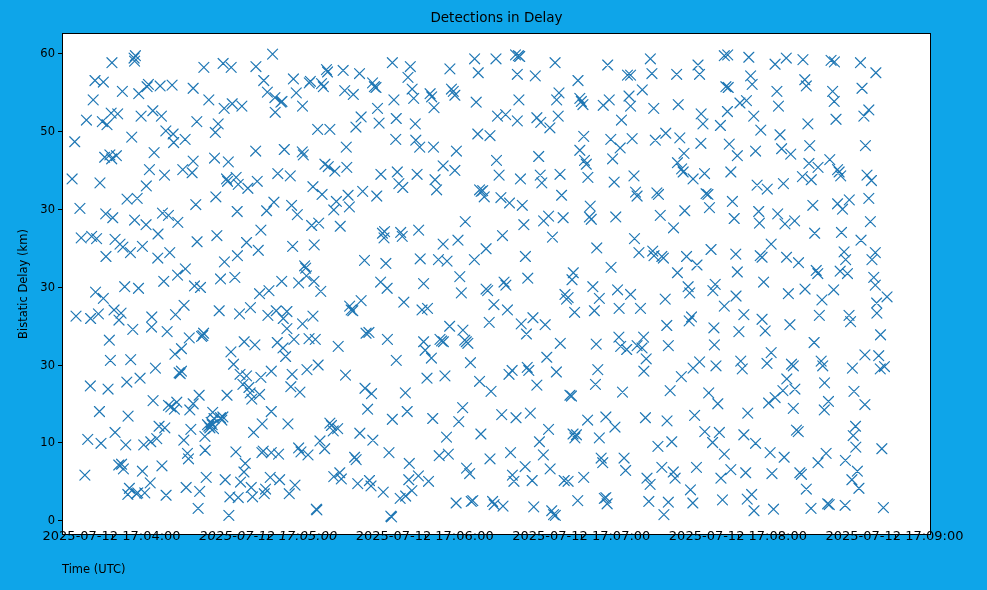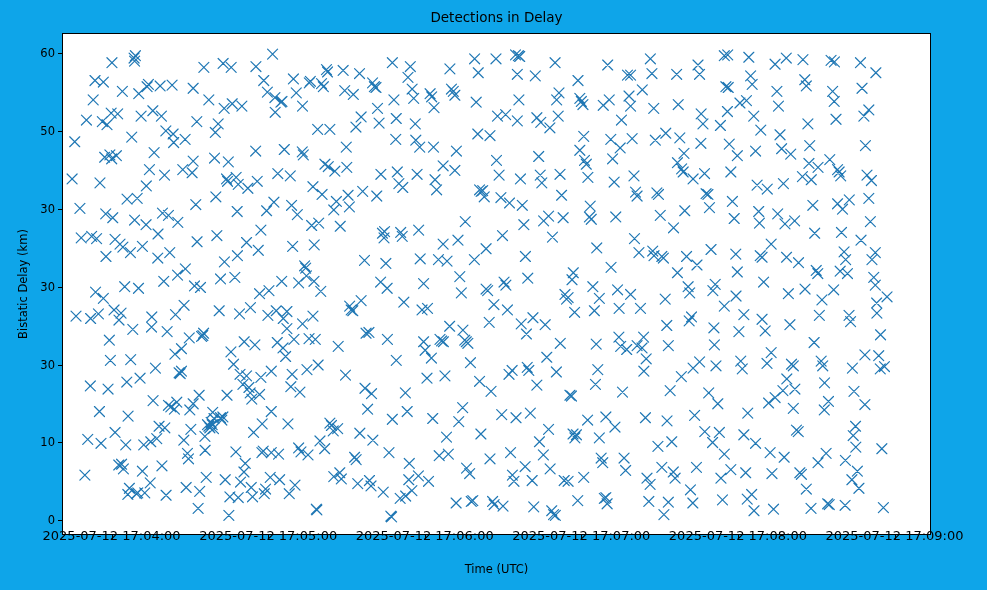--- a/index.html
+++ b/index.html
@@ -85,21 +85,20 @@
     transform: translateY(-50%);
     text-align: right;
     color: #000000;
     margin-left: 22px;
   }
   #xlabel {
     position: absolute;
     left: 62px;
     top: 562px;
     width: 869px;
-    text-align: center;
     font-size: 11.5px;
     line-height: 15px;
     color: #000000;
   }
   #ylabel {
     position: absolute;
     left: 0px;
     top: 0px;
     width: 502px;
     height: 18px;
@@ -124,21 +123,21 @@
         <g stroke="#1f77b4" stroke-width="1.2" stroke-linecap="round" fill="none">
           <path d="M16.92,437.85L26.92,447.85M16.92,447.85L26.92,437.85M22.66,280.63L32.66,290.63M22.66,290.63L32.66,280.63M23.71,198.13L33.71,208.13M23.71,208.13L33.71,198.13M25.27,61.16L35.27,71.16M25.27,71.16L35.27,61.16M27.10,41.70L37.10,51.70M27.10,51.70L37.10,41.70M28.66,200.47L38.66,210.47M28.66,210.47L38.66,200.47M30.49,275.96L40.49,285.96M30.49,285.96L40.49,275.96M32.06,144.43L42.06,154.43M32.06,154.43L42.06,144.43M33.10,405.94L43.10,415.94M33.10,415.94L43.10,405.94M34.41,82.95L44.41,92.95M34.41,92.95L44.41,82.95M35.45,260.40L45.45,270.40M35.45,270.40L45.45,260.40M36.75,118.75L46.75,128.75M36.75,128.75L46.75,118.75M37.80,175.56L47.80,185.56M37.80,185.56L47.80,175.56M39.10,86.06L49.10,96.06M39.10,96.06L49.10,86.06M40.15,351.46L50.15,361.46M40.15,361.46L50.15,351.46M41.45,302.43L51.45,312.43M41.45,312.43L51.45,302.43M42.49,322.66L52.49,332.66M42.49,332.66L52.49,322.66M43.80,120.31L53.80,130.31M43.80,130.31L53.80,120.31M44.84,179.46L54.84,189.46M44.84,189.46L54.84,179.46M46.15,272.07L56.15,282.07M46.15,282.07L56.15,272.07M47.19,395.04L57.19,405.04M47.19,405.04L57.19,395.04M48.50,117.19L58.50,127.19M48.50,127.19L58.50,117.19M49.80,75.16L59.80,85.16M49.80,85.16L59.80,75.16M50.85,427.73L60.85,437.73M50.85,437.73L60.85,427.73M52.15,205.92L62.15,215.92M52.15,215.92L62.15,205.92M53.19,275.19L63.19,285.19M53.19,285.19L63.19,275.19M54.50,52.59L64.50,62.59M54.50,62.59L64.50,52.59M55.54,431.62L65.54,441.62M55.54,441.62L65.54,431.62M56.85,248.72L66.85,258.72M56.85,258.72L66.85,248.72M57.89,407.50L67.89,417.50M57.89,417.50L67.89,407.50M59.20,160.78L69.20,170.78M59.20,170.78L69.20,160.78M60.24,378.70L70.24,388.70M60.24,388.70L70.24,378.70M61.55,451.08L71.55,461.08M61.55,461.08L71.55,451.08M62.59,214.48L72.59,224.48M62.59,224.48L72.59,214.48M63.89,98.51L73.89,108.51M63.89,108.51L73.89,98.51M64.94,291.53L74.94,301.53M64.94,301.53L74.94,291.53M66.24,19.13L76.24,29.13M66.24,29.13L76.24,19.13M66.76,22.24L76.76,32.24M66.76,32.24L76.76,22.24M67.55,16.79L77.55,26.79M67.55,26.79L77.55,16.79M68.59,456.53L78.59,466.53M68.59,466.53L78.59,456.53M69.90,455.75L79.90,465.75M69.90,465.75L79.90,455.75M70.94,54.93L80.94,64.93M70.94,64.93L80.94,54.93M72.24,340.56L82.24,350.56M72.24,350.56L82.24,340.56M73.29,77.50L83.29,87.50M73.29,87.50L83.29,77.50M74.59,208.25L84.59,218.25M74.59,218.25L84.59,208.25M75.90,407.50L85.90,417.50M75.90,417.50L85.90,407.50M76.94,455.75L86.94,465.75M76.94,465.75L86.94,455.75M78.25,186.46L88.25,196.46M78.25,196.46L88.25,186.46M79.29,47.92L89.29,57.92M79.29,57.92L89.29,47.92M80.60,45.59L90.60,55.59M80.60,55.59L90.60,45.59M81.64,131.20L91.64,141.20M81.64,141.20L91.64,131.20M82.94,404.38L92.94,414.38M82.94,414.38L92.94,404.38M83.99,279.08L93.99,289.08M83.99,289.08L93.99,279.08M85.29,363.13L95.29,373.13M85.29,373.13L95.29,363.13M86.34,114.08L96.34,124.08M86.34,124.08L96.34,114.08M87.64,330.44L97.64,340.44M87.64,340.44L97.64,330.44M88.95,401.27L98.95,411.27M88.95,411.27L98.95,401.27M89.99,219.93L99.99,229.93M89.99,229.93L99.99,219.93M91.29,388.82L101.29,398.82M91.29,398.82L101.29,388.82M92.34,47.15L102.34,57.15M92.34,57.15L102.34,47.15M93.64,77.50L103.64,87.50M93.64,87.50L103.64,77.50M94.69,174.79L104.69,184.79M94.69,184.79L104.69,174.79M95.99,243.28L105.99,253.28M95.99,253.28L105.99,243.28M97.04,390.37L107.04,400.37M97.04,400.37L107.04,390.37M98.34,458.09L108.34,468.09M98.34,468.09L108.34,458.09M99.38,293.87L109.38,303.87M99.38,303.87L109.38,293.87M100.69,177.12L110.69,187.12M100.69,187.12L110.69,177.12M101.99,214.48L111.99,224.48M101.99,224.48L111.99,214.48M103.04,369.36L113.04,379.36M103.04,379.36L113.04,369.36M104.34,46.37L114.34,56.37M104.34,56.37L114.34,46.37M105.39,95.40L115.39,105.40M105.39,105.40L115.39,95.40M106.69,371.69L116.69,381.69M106.69,381.69L116.69,371.69M107.74,276.74L117.74,286.74M107.74,286.74L117.74,276.74M109.04,364.69L119.04,374.69M109.04,374.69L119.04,364.69M110.08,184.13L120.08,194.13M110.08,194.13L120.08,184.13M111.39,335.11L121.39,345.11M111.39,345.11L121.39,335.11M112.43,335.89L122.43,345.89M112.43,345.89L122.43,335.89M113.74,333.56L123.74,343.56M113.74,343.56L123.74,333.56M115.04,131.20L125.04,141.20M115.04,141.20L125.04,131.20M116.09,402.83L126.09,412.83M116.09,412.83L126.09,402.83M117.39,100.85L127.39,110.85M117.39,110.85L127.39,100.85M118.43,450.30L128.43,460.30M118.43,460.30L128.43,450.30M119.74,416.06L129.74,426.06M119.74,426.06L129.74,416.06M120.78,421.51L130.78,431.51M120.78,431.51L130.78,421.51M122.09,372.47L132.09,382.47M122.09,382.47L132.09,372.47M123.13,391.93L133.13,401.93M123.13,401.93L133.13,391.93M124.44,134.31L134.44,144.31M124.44,144.31L134.44,134.31M125.48,49.48L135.48,59.48M125.48,59.48L135.48,49.48M126.79,247.95L136.79,257.95M126.79,257.95L136.79,247.95M128.09,166.22L138.09,176.22M128.09,176.22L138.09,166.22M129.13,82.95L139.13,92.95M129.13,92.95L139.13,82.95M130.44,471.32L140.44,481.32M130.44,481.32L140.44,471.32M131.48,357.69L141.48,367.69M131.48,367.69L141.48,357.69M132.79,249.50L142.79,259.50M132.79,259.50L142.79,249.50M133.83,298.53L143.83,308.53M133.83,308.53L143.83,298.53M135.14,297.76L145.14,307.76M135.14,307.76L145.14,297.76M136.18,28.47L146.18,38.47M136.18,38.47L146.18,28.47M137.48,412.94L147.48,422.94M137.48,422.94L147.48,412.94M138.53,440.18L148.53,450.18M138.53,450.18L148.53,440.18M139.83,387.26L149.83,397.26M139.83,397.26L149.83,387.26M141.14,388.82L151.14,398.82M141.14,398.82L151.14,388.82M142.18,390.37L152.18,400.37M142.18,400.37L152.18,390.37M143.49,384.93L153.49,394.93M143.49,394.93L153.49,384.93M144.53,387.26L154.53,397.26M144.53,397.26L154.53,387.26M145.84,391.15L155.84,401.15M145.84,401.15L155.84,391.15M146.88,119.53L156.88,129.53M146.88,129.53L156.88,119.53M148.18,158.44L158.18,168.44M148.18,168.44L158.18,158.44M149.23,197.36L159.23,207.36M149.23,207.36L159.23,197.36M150.53,85.28L160.53,95.28M150.53,95.28L160.53,85.28M151.58,272.85L161.58,282.85M151.58,282.85L161.58,272.85M152.88,380.26L162.88,390.26M152.88,390.26L162.88,380.26M154.19,382.59L164.19,392.59M154.19,392.59L164.19,382.59M155.23,379.48L165.23,389.48M155.23,389.48L165.23,379.48M155.49,24.58L165.49,34.58M155.49,34.58L165.49,24.58M156.53,69.72L166.53,79.72M156.53,79.72L166.53,69.72M157.58,442.52L167.58,452.52M157.58,452.52L167.58,442.52M158.88,140.54L168.88,150.54M158.88,150.54L168.88,140.54M159.93,142.88L169.93,152.88M159.93,152.88L169.93,142.88M161.23,478.32L171.23,488.32M161.23,488.32L171.23,478.32M162.28,459.64L172.28,469.64M162.28,469.64L172.28,459.64M163.58,28.47L173.58,38.47M163.58,38.47L173.58,28.47M164.62,65.05L174.62,75.05M164.62,75.05L174.62,65.05M165.93,326.55L175.93,336.55M165.93,336.55L175.93,326.55M167.23,239.38L177.23,249.38M167.23,249.38L177.23,239.38M168.28,414.50L178.28,424.50M168.28,424.50L178.28,414.50M169.58,173.23L179.58,183.23M169.58,183.23L179.58,173.23M170.63,145.99L180.63,155.99M170.63,155.99L180.63,145.99M171.93,275.96L181.93,285.96M171.93,285.96L181.93,275.96M172.98,444.85L182.98,454.85M172.98,454.85L182.98,444.85M174.28,67.38L184.28,77.38M174.28,77.38L184.28,67.38M175.32,346.79L185.32,356.79M175.32,356.79L185.32,346.79M176.63,303.98L186.63,313.98M176.63,313.98L186.63,303.98M177.67,426.18L187.67,436.18M177.67,436.18L187.67,426.18M178.98,338.23L188.98,348.23M178.98,348.23L188.98,338.23M180.28,149.88L190.28,159.88M180.28,159.88L190.28,149.88M181.33,349.90L191.33,359.90M181.33,359.90L191.33,349.90M182.63,355.35L192.63,365.35M182.63,365.35L192.63,355.35M183.67,450.30L193.67,460.30M183.67,460.30L193.67,450.30M184.98,459.64L194.98,469.64M184.98,469.64L194.98,459.64M186.02,395.04L196.02,405.04M186.02,405.04L196.02,395.04M187.33,307.10L197.33,317.10M187.33,317.10L197.33,307.10M188.37,27.69L198.37,37.69M188.37,37.69L198.37,27.69M189.68,142.88L199.68,152.88M189.68,152.88L199.68,142.88M190.72,212.14L200.72,222.14M190.72,222.14L200.72,212.14M192.03,356.91L202.03,366.91M192.03,366.91L202.03,356.91M193.33,339.78L203.33,349.78M193.33,349.78L203.33,339.78M194.37,415.28L204.37,425.28M194.37,425.28L204.37,415.28M195.68,413.72L205.68,423.72M195.68,423.72L205.68,413.72M196.72,456.53L206.72,466.53M196.72,466.53L206.72,456.53M198.03,451.86L208.03,461.86M198.03,461.86L208.03,451.86M199.07,172.45L209.07,182.45M199.07,182.45L209.07,172.45M200.38,277.52L210.38,287.52M200.38,287.52L210.38,277.52M201.42,252.62L211.42,262.62M201.42,262.62L211.42,252.62M202.72,440.18L212.72,450.18M202.72,450.18L212.72,440.18M203.77,374.03L213.77,384.03M203.77,384.03L213.77,374.03M205.07,15.24L215.07,25.24M205.07,25.24L215.07,15.24M206.38,163.89L216.38,173.89M206.38,173.89L216.38,163.89M207.42,58.82L217.42,68.82M207.42,68.82L217.42,58.82M208.73,272.85L218.73,282.85M208.73,282.85L218.73,272.85M209.77,304.76L219.77,314.76M209.77,314.76L219.77,304.76M211.08,416.84L221.08,426.84M211.08,426.84L221.08,416.84M212.12,442.52L222.12,452.52M212.12,452.52L222.12,442.52M213.42,63.49L223.42,73.49M213.42,73.49L223.42,63.49M214.47,62.71L224.47,72.71M214.47,72.71L224.47,62.71M215.77,280.63L225.77,290.63M215.77,290.63L225.77,280.63M216.82,110.97L226.82,120.97M216.82,120.97L226.82,110.97M218.12,318.77L228.12,328.77M218.12,328.77L228.12,318.77M219.43,290.75L229.43,300.75M219.43,300.75L229.43,290.75M220.47,386.48L230.47,396.48M220.47,396.48L230.47,386.48M221.78,456.53L231.78,466.53M221.78,466.53L231.78,456.53M222.82,137.43L232.82,147.43M222.82,147.43L232.82,137.43M224.12,167.00L234.12,177.00M224.12,177.00L234.12,167.00M225.17,208.25L235.17,218.25M225.17,218.25L235.17,208.25M226.47,301.65L236.47,311.65M226.47,311.65L236.47,301.65M227.52,447.97L237.52,457.97M227.52,457.97L237.52,447.97M228.82,54.15L238.82,64.15M228.82,64.15L238.82,54.15M229.86,176.34L239.86,186.34M229.86,186.34L239.86,176.34M231.17,244.83L241.17,254.83M231.17,254.83L241.17,244.83M232.47,354.57L242.47,364.57M232.47,364.57L242.47,354.57M233.52,414.50L243.52,424.50M233.52,424.50L243.52,414.50M234.82,113.30L244.82,123.30M234.82,123.30L244.82,113.30M235.87,116.41L245.87,126.41M235.87,126.41L245.87,116.41M237.17,227.71L247.17,237.71M237.17,237.71L247.17,227.71M238.22,230.04L248.22,240.04M238.22,240.04L248.22,230.04M239.52,332.00L249.52,342.00M239.52,342.00L249.52,332.00M240.56,417.61L250.56,427.61M240.56,427.61L250.56,417.61M241.87,44.03L251.87,54.03M241.87,54.03L251.87,44.03M242.91,42.48L252.91,52.48M242.91,52.48L252.91,42.48M244.22,187.24L254.22,197.24M244.22,197.24L254.22,187.24M245.52,278.30L255.52,288.30M245.52,288.30L255.52,278.30M246.57,243.28L256.57,253.28M246.57,253.28L256.57,243.28M247.87,301.65L257.87,311.65M247.87,311.65L257.87,301.65M248.92,472.09L258.92,482.09M248.92,482.09L258.92,472.09M250.22,90.73L260.22,100.73M250.22,100.73L260.22,90.73M251.26,184.90L261.26,194.90M251.26,194.90L261.26,184.90M252.57,403.60L262.57,413.60M252.57,413.60L262.57,403.60M254.13,44.81L264.13,54.81M254.13,54.81L264.13,44.81M255.96,47.92L265.96,57.92M255.96,57.92L265.96,47.92M257.53,125.75L267.53,135.75M257.53,135.75L267.53,125.75M259.09,30.80L269.09,40.80M259.09,40.80L269.09,30.80M260.92,128.09L270.92,138.09M260.92,138.09L270.92,128.09M262.48,385.70L272.48,395.70M262.48,395.70L272.48,385.70M264.05,388.04L274.05,398.04M264.05,398.04L274.05,388.04M265.88,393.49L275.88,403.49M265.88,403.49L275.88,393.49M267.44,132.76L277.44,142.76M267.44,142.76L277.44,132.76M269.01,163.11L279.01,173.11M269.01,173.11L279.01,163.11M270.84,308.65L280.84,318.65M270.84,318.65L280.84,308.65M272.40,435.51L282.40,445.51M272.40,445.51L282.40,435.51M273.97,441.74L283.97,451.74M273.97,451.74L283.97,441.74M275.79,31.58L285.79,41.58M275.79,41.58L285.79,31.58M277.36,51.82L287.36,61.82M277.36,61.82L287.36,51.82M278.93,108.63L288.93,118.63M278.93,118.63L288.93,108.63M280.75,156.89L290.75,166.89M280.75,166.89L290.75,156.89M282.32,268.18L292.32,278.18M282.32,278.18L292.32,268.18M283.88,272.07L293.88,282.07M283.88,282.07L293.88,272.07M285.45,272.85L295.45,282.85M285.45,282.85L295.45,272.85M287.28,419.95L297.28,429.95M287.28,429.95L297.28,419.95M288.84,422.28L298.84,432.28M288.84,432.28L298.84,422.28M290.41,446.41L300.41,456.41M290.41,456.41L300.41,446.41M292.23,34.69L302.23,44.69M292.23,44.69L302.23,34.69M293.80,78.28L303.80,88.28M293.80,88.28L303.80,78.28M295.37,152.99L305.37,162.99M295.37,162.99L305.37,152.99M297.19,222.26L307.19,232.26M297.19,232.26L307.19,222.26M298.76,295.42L308.76,305.42M298.76,305.42L308.76,295.42M300.32,371.69L310.32,381.69M300.32,381.69L310.32,371.69M302.15,443.30L312.15,453.30M302.15,453.30L312.15,443.30M303.72,448.75L313.72,458.75M303.72,458.75L313.72,448.75M305.28,44.03L315.28,54.03M305.28,54.03L315.28,44.03M307.11,47.92L317.11,57.92M307.11,57.92L317.11,47.92M308.68,48.70L318.68,58.70M308.68,58.70L318.68,48.70M310.24,69.72L320.24,79.72M310.24,79.72L320.24,69.72M311.81,84.50L321.81,94.50M311.81,94.50L321.81,84.50M313.63,135.87L323.63,145.87M313.63,145.87L323.63,135.87M315.20,195.02L325.20,205.02M315.20,205.02L325.20,195.02M316.76,199.69L326.76,209.69M316.76,209.69L326.76,199.69M318.59,225.38L328.59,235.38M318.59,235.38L328.59,225.38M320.16,301.65L330.16,311.65M320.16,311.65L330.16,301.65M321.72,415.28L331.72,425.28M321.72,425.28L331.72,415.28M323.55,479.10L333.55,489.10M323.55,489.10L333.55,479.10M325.12,23.80L335.12,33.80M325.12,33.80L335.12,23.80M326.68,61.16L336.68,71.16M326.68,71.16L336.68,61.16M328.51,100.85L338.51,110.85M328.51,110.85L338.51,100.85M330.07,133.54L340.07,143.54M330.07,143.54L340.07,133.54M331.64,145.21L341.64,155.21M331.64,155.21L341.64,145.21M333.47,194.24L343.47,204.24M333.47,204.24L343.47,194.24M335.03,198.13L345.03,208.13M335.03,208.13L345.03,198.13M336.60,264.29L346.60,274.29M336.60,274.29L346.60,264.29M338.16,355.35L348.16,365.35M338.16,365.35L348.16,355.35M339.99,374.03L349.99,384.03M339.99,384.03L349.99,374.03M341.56,442.52L351.56,452.52M341.56,452.52L351.56,442.52M343.12,27.69L353.12,37.69M343.12,37.69L353.12,27.69M344.95,50.26L354.95,60.26M344.95,60.26L354.95,50.26M346.51,59.60L356.51,69.60M346.51,69.60L356.51,59.60M348.08,85.28L358.08,95.28M348.08,95.28L358.08,85.28M349.91,135.87L359.91,145.87M349.91,145.87L359.91,135.87M351.47,191.91L361.47,201.91M351.47,201.91L361.47,191.91M353.04,220.71L363.04,230.71M353.04,230.71L363.04,220.71M354.87,272.07L364.87,282.07M354.87,282.07L364.87,272.07M356.43,303.98L366.43,313.98M356.43,313.98L366.43,303.98M358.00,312.54L368.00,322.54M358.00,322.54L368.00,312.54M359.82,340.56L369.82,350.56M359.82,350.56L369.82,340.56M361.39,444.08L371.39,454.08M361.39,454.08L371.39,444.08M362.95,54.93L372.95,64.93M362.95,64.93L372.95,54.93M364.52,58.04L374.52,68.04M364.52,68.04L374.52,58.04M366.35,108.63L376.35,118.63M366.35,118.63L376.35,108.63M367.91,141.32L377.91,151.32M367.91,151.32L377.91,141.32M369.48,151.44L379.48,161.44M369.48,161.44L379.48,151.44M371.31,221.48L381.31,231.48M371.31,231.48L381.31,221.48M372.87,301.65L382.87,311.65M372.87,311.65L382.87,301.65M374.44,303.20L384.44,313.20M374.44,313.20L384.44,303.20M376.26,303.98L386.26,313.98M376.26,313.98L386.26,303.98M377.83,338.23L387.83,348.23M377.83,348.23L387.83,338.23M379.40,399.71L389.40,409.71M379.40,409.71L389.40,399.71M381.22,416.84L391.22,426.84M381.22,426.84L391.22,416.84M382.79,30.02L392.79,40.02M382.79,40.02L392.79,30.02M384.35,50.26L394.35,60.26M384.35,60.26L394.35,50.26M386.18,52.59L396.18,62.59M386.18,62.59L396.18,52.59M387.75,56.49L397.75,66.49M387.75,66.49L397.75,56.49M389.31,112.52L399.31,122.52M389.31,122.52L399.31,112.52M390.88,202.03L400.88,212.03M390.88,212.03L400.88,202.03M392.70,238.61L402.70,248.61M392.70,248.61L402.70,238.61M394.27,254.95L404.27,264.95M394.27,264.95L404.27,254.95M395.84,292.31L405.84,302.31M395.84,302.31L405.84,292.31M397.66,302.43L407.66,312.43M397.66,312.43L407.66,302.43M399.23,303.98L409.23,313.98M399.23,313.98L409.23,303.98M400.79,305.54L410.79,315.54M400.79,315.54L410.79,305.54M402.62,436.29L412.62,446.29M402.62,446.29L412.62,436.29M404.19,464.31L414.19,474.31M404.19,474.31L414.19,464.31M405.75,463.53L415.75,473.53M405.75,473.53L415.75,463.53M407.58,19.91L417.58,29.91M407.58,29.91L417.58,19.91M409.15,63.49L419.15,73.49M409.15,73.49L419.15,63.49M410.71,95.40L420.71,105.40M410.71,105.40L420.71,95.40M412.54,151.44L422.54,161.44M412.54,161.44L422.54,151.44M414.10,152.99L424.10,162.99M414.10,162.99L424.10,152.99M415.67,152.22L425.67,162.22M415.67,162.22L425.67,152.22M417.23,158.44L427.23,168.44M417.23,168.44L427.23,158.44M419.06,251.06L429.06,261.06M419.06,261.06L429.06,251.06M420.63,252.62L430.63,262.62M420.63,262.62L430.63,252.62M422.19,284.53L432.19,294.53M422.19,294.53L432.19,284.53M424.02,353.79L434.02,363.79M424.02,363.79L434.02,353.79M425.59,464.31L435.59,474.31M425.59,474.31L435.59,464.31M427.15,467.42L437.15,477.42M427.15,477.42L437.15,467.42M428.98,19.91L438.98,29.91M428.98,29.91L438.98,19.91M430.54,77.50L440.54,87.50M430.54,87.50L440.54,77.50M432.11,136.65L442.11,146.65M432.11,146.65L442.11,136.65M433.94,159.22L443.94,169.22M433.94,169.22L443.94,159.22M435.50,197.36L445.50,207.36M435.50,207.36L445.50,197.36M437.07,244.05L447.07,254.05M437.07,254.05L447.07,244.05M438.89,247.17L448.89,257.17M438.89,257.17L448.89,247.17M440.46,272.07L450.46,282.07M440.46,282.07L450.46,272.07M442.03,336.67L452.03,346.67M442.03,346.67L452.03,336.67M443.59,415.28L453.59,425.28M443.59,425.28L453.59,415.28M445.42,437.85L455.42,447.85M445.42,447.85L455.42,437.85M446.98,444.08L456.98,454.08M446.98,454.08L456.98,444.08M448.55,16.01L458.55,26.01M448.55,26.01L458.55,16.01M450.38,35.47L460.38,45.47M450.38,45.47L460.38,35.47M451.42,16.79L461.42,26.79M451.42,26.79L461.42,16.79M451.94,61.16L461.94,71.16M451.94,71.16L461.94,61.16M453.51,140.54L463.51,150.54M453.51,150.54L463.51,140.54M455.34,167.00L465.34,177.00M455.34,177.00L465.34,167.00M456.90,186.46L466.90,196.46M456.90,196.46L466.90,186.46M458.47,218.37L468.47,228.37M458.47,228.37L468.47,218.37M460.29,329.67L470.29,339.67M460.29,339.67L470.29,329.67M461.86,332.78L471.86,342.78M461.86,342.78L471.86,332.78M463.42,375.59L473.42,385.59M463.42,385.59L473.42,375.59M465.25,443.30L475.25,453.30M465.25,453.30L475.25,443.30M466.82,469.76L476.82,479.76M466.82,479.76L476.82,469.76M468.38,37.03L478.38,47.03M468.38,47.03L478.38,37.03M469.95,79.06L479.95,89.06M469.95,89.06L479.95,79.06M471.78,117.97L481.78,127.97M471.78,127.97L481.78,117.97M473.34,136.65L483.34,146.65M473.34,146.65L483.34,136.65M474.91,144.43L484.91,154.43M474.91,154.43L484.91,144.43M476.73,182.57L486.73,192.57M476.73,192.57L486.73,182.57M478.30,286.86L488.30,296.86M478.30,296.86L488.30,286.86M479.87,319.55L489.87,329.55M479.87,329.55L489.87,319.55M481.69,391.93L491.69,401.93M481.69,401.93L491.69,391.93M483.26,431.62L493.26,441.62M483.26,441.62L493.26,431.62M484.82,473.65L494.82,483.65M484.82,483.65L494.82,473.65M486.65,477.54L496.65,487.54M486.65,487.54L496.65,477.54M488.22,23.80L498.22,33.80M488.22,33.80L498.22,23.80M489.78,61.16L499.78,71.16M489.78,71.16L499.78,61.16M491.35,77.50L501.35,87.50M491.35,87.50L501.35,77.50M493.17,135.87L503.17,145.87M493.17,145.87L503.17,135.87M494.74,156.89L504.74,166.89M494.74,166.89L504.74,156.89M496.31,179.46L506.31,189.46M496.31,189.46L506.31,179.46M498.13,256.51L508.13,266.51M498.13,266.51L508.13,256.51M499.70,261.18L509.70,271.18M499.70,271.18L509.70,261.18M501.26,259.62L511.26,269.62M501.26,269.62L511.26,259.62M503.09,357.69L513.09,367.69M503.09,367.69L513.09,357.69M504.66,358.46L514.66,368.46M504.66,368.46L514.66,358.46M506.22,396.60L516.22,406.60M506.22,406.60L516.22,396.60M508.05,400.49L518.05,410.49M508.05,410.49L518.05,400.49M509.62,397.38L519.62,407.38M509.62,407.38L519.62,397.38M511.18,41.70L521.18,51.70M511.18,51.70L521.18,41.70M513.01,59.60L523.01,69.60M513.01,69.60L523.01,59.60M514.57,62.71L524.57,72.71M514.57,72.71L524.57,62.71M516.14,65.82L526.14,75.82M516.14,75.82L526.14,65.82M517.70,121.86L527.70,131.86M517.70,131.86L527.70,121.86M519.53,125.75L529.53,135.75M519.53,135.75L529.53,125.75M521.10,138.98L531.10,148.98M521.10,148.98L531.10,138.98M522.66,178.68L532.66,188.68M522.66,188.68L532.66,178.68M524.49,181.01L534.49,191.01M524.49,191.01L534.49,181.01M526.06,248.72L536.06,258.72M526.06,258.72L536.06,248.72M527.62,272.85L537.62,282.85M527.62,282.85L537.62,272.85M529.45,306.32L539.45,316.32M529.45,316.32L539.45,306.32M531.01,332.00L541.01,342.00M531.01,342.00L541.01,332.00M532.58,400.49L542.58,410.49M532.58,410.49L542.58,400.49M534.41,420.73L544.41,430.73M534.41,430.73L544.41,420.73M535.97,425.40L545.97,435.40M535.97,435.40L545.97,425.40M537.54,461.20L547.54,471.20M537.54,471.20L547.54,461.20M539.10,460.42L549.10,470.42M539.10,470.42L549.10,460.42M540.93,26.13L550.93,36.13M540.93,36.13L550.93,26.13M542.50,61.16L552.50,71.16M542.50,71.16L552.50,61.16M544.06,100.85L554.06,110.85M544.06,110.85L554.06,100.85M545.89,120.31L555.89,130.31M545.89,130.31L555.89,120.31M547.45,143.65L557.45,153.65M547.45,153.65L557.45,143.65M549.02,178.68L559.02,188.68M549.02,188.68L559.02,178.68M550.85,251.84L560.85,261.84M550.85,261.84L560.85,251.84M552.41,270.52L562.41,280.52M552.41,280.52L562.41,270.52M553.98,308.65L563.98,318.65M553.98,318.65L563.98,308.65M555.81,354.57L565.81,364.57M555.81,364.57L565.81,354.57M557.37,420.73L567.37,430.73M557.37,430.73L567.37,420.73M558.94,433.18L568.94,443.18M558.94,443.18L568.94,433.18M560.76,36.25L570.76,46.25M560.76,46.25L570.76,36.25M562.33,57.26L572.33,67.26M562.33,67.26L572.33,57.26M563.89,67.38L573.89,77.38M563.89,77.38L573.89,67.38M565.46,100.07L575.46,110.07M565.46,110.07L575.46,100.07M567.29,137.43L577.29,147.43M567.29,147.43L577.29,137.43M568.85,153.77L578.85,163.77M568.85,163.77L578.85,153.77M570.42,157.66L580.42,167.66M570.42,167.66L580.42,157.66M572.25,214.48L582.25,224.48M572.25,224.48L582.25,214.48M573.81,270.52L583.81,280.52M573.81,280.52L583.81,270.52M575.38,310.21L585.38,320.21M575.38,320.21L585.38,310.21M577.20,333.56L587.20,343.56M577.20,343.56L587.20,333.56M578.77,380.26L588.77,390.26M578.77,390.26L588.77,380.26M580.34,440.96L590.34,450.96M580.34,450.96L590.34,440.96M582.16,464.31L592.16,474.31M582.16,474.31L592.16,464.31M583.73,19.91L593.73,29.91M583.73,29.91L593.73,19.91M585.29,34.69L595.29,44.69M585.29,44.69L595.29,34.69M587.12,69.72L597.12,79.72M587.12,79.72L597.12,69.72M588.69,101.63L598.69,111.63M588.69,111.63L598.69,101.63M590.25,154.55L600.25,164.55M590.25,164.55L600.25,154.55M591.82,156.11L601.82,166.11M591.82,166.11L601.82,156.11M593.64,177.12L603.64,187.12M593.64,187.12L603.64,177.12M595.21,218.37L605.21,228.37M595.21,228.37L605.21,218.37M596.78,219.93L606.78,229.93M596.78,229.93L606.78,219.93M598.60,261.18L608.60,271.18M598.60,271.18L608.60,261.18M600.17,287.64L610.17,297.64M600.17,297.64L610.17,287.64M601.73,307.87L611.73,317.87M601.73,317.87L611.73,307.87M603.56,353.02L613.56,363.02M603.56,363.02L613.56,353.02M605.13,404.38L615.13,414.38M605.13,414.38L615.13,404.38M606.69,434.74L616.69,444.74M606.69,444.74L616.69,434.74M608.52,440.96L618.52,450.96M608.52,450.96L618.52,440.96M610.08,35.47L620.08,45.47M610.08,45.47L620.08,35.47M611.65,65.82L621.65,75.82M611.65,75.82L621.65,65.82M613.22,99.29L623.22,109.29M613.22,109.29L623.22,99.29M615.04,130.42L625.04,140.42M615.04,140.42L625.04,130.42M616.61,133.54L626.61,143.54M616.61,143.54L626.61,133.54M618.17,172.45L628.17,182.45M618.17,182.45L628.17,172.45M620.00,218.37L630.00,228.37M620.00,228.37L630.00,218.37M621.57,248.72L631.57,258.72M621.57,258.72L631.57,248.72M623.13,254.95L633.13,264.95M623.13,264.95L633.13,254.95M624.96,279.08L634.96,289.08M624.96,289.08L634.96,279.08M626.53,330.44L636.53,340.44M626.53,340.44L636.53,330.44M628.09,377.92L638.09,387.92M628.09,387.92L638.09,377.92M629.92,430.07L639.92,440.07M629.92,440.07L639.92,430.07M631.48,26.13L641.48,36.13M631.48,36.13L641.48,26.13M633.05,35.47L643.05,45.47M633.05,45.47L643.05,35.47M634.62,75.16L644.62,85.16M634.62,85.16L644.62,75.16M636.44,85.28L646.44,95.28M636.44,95.28L646.44,85.28M638.01,135.09L648.01,145.09M638.01,145.09L648.01,135.09M639.57,155.33L649.57,165.33M639.57,165.33L649.57,155.33M641.40,156.11L651.40,166.11M641.40,166.11L651.40,156.11M642.97,169.34L652.97,179.34M642.97,179.34L652.97,169.34M644.53,211.37L654.53,221.37M644.53,221.37L654.53,211.37M646.36,252.62L656.36,262.62M646.36,262.62L656.36,252.62M647.92,307.10L657.92,317.10M647.92,317.10L657.92,307.10M649.49,328.11L659.49,338.11M649.49,338.11L659.49,328.11M651.32,366.25L661.32,376.25M651.32,376.25L661.32,366.25M652.88,395.04L662.88,405.04M652.88,405.04L662.88,395.04M654.45,440.96L664.45,450.96M654.45,450.96L664.45,440.96M656.01,462.76L666.01,472.76M656.01,472.76L666.01,462.76M657.84,16.79L667.84,26.79M657.84,26.79L667.84,16.79M659.41,47.92L669.41,57.92M659.41,57.92L669.41,47.92M660.97,72.83L670.97,82.83M660.97,82.83L670.97,72.83M662.80,105.52L672.80,115.52M662.80,115.52L672.80,105.52M664.36,133.54L674.36,143.54M664.36,143.54L674.36,133.54M665.93,163.11L675.93,173.11M665.93,173.11L675.93,163.11M667.76,180.23L677.76,190.23M667.76,190.23L677.76,180.23M669.32,216.04L679.32,226.04M669.32,226.04L679.32,216.04M670.89,233.94L680.89,243.94M670.89,243.94L680.89,233.94M672.45,293.87L682.45,303.87M672.45,303.87L682.45,293.87M674.28,323.44L684.28,333.44M674.28,333.44L684.28,323.44M675.85,331.22L685.85,341.22M675.85,341.22L685.85,331.22M677.41,397.38L687.41,407.38M677.41,407.38L687.41,397.38M679.24,435.51L689.24,445.51M679.24,445.51L689.24,435.51M680.81,461.98L690.81,471.98M680.81,471.98L690.81,461.98M682.37,18.35L692.37,28.35M682.37,28.35L692.37,18.35M684.20,37.03L694.20,47.03M684.20,47.03L694.20,37.03M685.76,45.59L695.76,55.59M685.76,55.59L695.76,45.59M687.33,77.50L697.33,87.50M687.33,87.50L697.33,77.50M689.16,112.52L699.16,122.52M689.16,122.52L699.16,112.52M690.72,146.77L700.72,156.77M690.72,156.77L700.72,146.77M692.29,173.23L702.29,183.23M692.29,183.23L702.29,173.23M693.85,217.59L703.85,227.59M693.85,227.59L703.85,217.59M695.68,219.15L705.68,229.15M695.68,229.15L705.68,219.15M697.25,244.05L707.25,254.05M697.25,254.05L707.25,244.05M698.81,293.09L708.81,303.09M698.81,303.09L708.81,293.09M700.64,325.78L710.64,335.78M700.64,335.78L710.64,325.78M702.20,365.47L712.20,375.47M702.20,375.47L712.20,365.47M703.77,415.28L713.77,425.28M703.77,425.28L713.77,415.28M705.60,436.29L715.60,446.29M705.60,446.29L715.60,436.29M707.16,472.09L717.16,482.09M707.16,482.09L717.16,472.09M708.73,25.35L718.73,35.35M708.73,35.35L718.73,25.35M710.55,52.59L720.55,62.59M710.55,62.59L720.55,52.59M712.12,67.38L722.12,77.38M712.12,77.38L722.12,67.38M713.69,96.18L723.69,106.18M713.69,106.18L723.69,96.18M715.25,110.19L725.25,120.19M715.25,120.19L725.25,110.19M717.08,145.21L727.08,155.21M717.08,155.21L727.08,145.21M718.64,185.68L728.64,195.68M718.64,195.68L728.64,185.68M720.21,219.15L730.21,229.15M720.21,229.15L730.21,219.15M722.04,255.73L732.04,265.73M722.04,265.73L732.04,255.73M723.60,286.86L733.60,296.86M723.60,296.86L733.60,286.86M725.17,326.55L735.17,336.55M725.17,336.55L735.17,326.55M727.00,328.11L737.00,338.11M727.00,338.11L737.00,328.11M728.56,351.46L738.56,361.46M728.56,361.46L738.56,351.46M730.13,392.71L740.13,402.71M730.13,402.71L740.13,392.71M731.95,394.27L741.95,404.27M731.95,404.27L741.95,394.27M733.52,435.51L743.52,445.51M733.52,445.51L743.52,435.51M735.09,437.07L745.09,447.07M735.09,447.07L745.09,437.07M736.65,20.68L746.65,30.68M736.65,30.68L746.65,20.68M738.48,40.92L748.48,50.92M738.48,50.92L748.48,40.92M740.04,47.15L750.04,57.15M740.04,57.15L750.04,47.15M741.61,85.28L751.61,95.28M741.61,95.28L751.61,85.28M743.44,107.07L753.44,117.07M743.44,117.07L753.44,107.07M745.00,141.32L755.00,151.32M745.00,151.32L755.00,141.32M746.57,167.00L756.57,177.00M746.57,177.00L756.57,167.00M748.39,195.02L758.39,205.02M748.39,205.02L758.39,195.02M749.96,232.38L759.96,242.38M749.96,242.38L759.96,232.38M751.53,235.49L761.53,245.49M751.53,245.49L761.53,235.49M753.09,277.52L763.09,287.52M753.09,287.52L763.09,277.52M754.92,323.44L764.92,333.44M754.92,333.44L764.92,323.44M756.48,328.11L766.48,338.11M756.48,338.11L766.48,328.11M758.05,372.47L768.05,382.47M758.05,382.47L768.05,372.47M759.88,416.06L769.88,426.06M759.88,426.06L769.88,416.06M761.44,466.65L771.44,476.65M761.44,476.65L771.44,466.65M763.01,467.42L773.01,477.42M763.01,477.42L773.01,467.42M764.83,21.46L774.83,31.46M764.83,31.46L774.83,21.46M766.40,52.59L776.40,62.59M766.40,62.59L776.40,52.59M767.97,62.71L777.97,72.71M767.97,72.71L777.97,62.71M769.79,80.61L779.79,90.61M769.79,90.61L779.79,80.61M771.36,131.20L781.36,141.20M771.36,141.20L781.36,131.20M772.92,133.54L782.92,143.54M772.92,143.54L782.92,133.54M774.49,137.43L784.49,147.43M774.49,147.43L784.49,137.43M776.32,170.89L786.32,180.89M776.32,180.89L786.32,170.89M777.88,213.70L787.88,223.70M777.88,223.70L787.88,213.70M779.45,221.48L789.45,231.48M779.45,231.48L789.45,221.48M781.28,235.49L791.28,245.49M781.28,245.49L791.28,235.49M782.84,277.52L792.84,287.52M782.84,287.52L792.84,277.52M784.41,283.75L794.41,293.75M784.41,293.75L794.41,283.75M786.23,330.44L796.23,340.44M786.23,340.44L796.23,330.44M787.80,353.79L797.80,363.79M787.80,363.79L797.80,353.79M789.37,388.82L799.37,398.82M789.37,398.82L799.37,388.82M791.19,433.96L801.19,443.96M791.19,443.96L801.19,433.96M792.76,451.08L802.76,461.08M792.76,461.08L802.76,451.08M794.32,23.80L804.32,33.80M794.32,33.80L804.32,23.80M795.89,49.48L805.89,59.48M795.89,59.48L805.89,49.48M797.72,77.50L807.72,87.50M797.72,87.50L807.72,77.50M799.28,107.07L809.28,117.07M799.28,117.07L809.28,107.07M800.85,136.65L810.85,146.65M800.85,146.65L810.85,136.65M802.67,160.00L812.67,170.00M802.67,170.00L812.67,160.00M804.24,183.35L814.24,193.35M804.24,193.35L814.24,183.35M805.81,221.48L815.81,231.48M805.81,231.48L815.81,221.48M807.63,239.38L817.63,249.38M807.63,249.38L817.63,239.38M809.20,247.17L819.20,257.17M809.20,257.17L819.20,247.17M810.76,275.19L820.76,285.19M810.76,285.19L820.76,275.19M812.59,317.99L822.59,327.99M812.59,327.99L822.59,317.99M814.16,331.22L824.16,341.22M814.16,341.22L824.16,331.22M815.72,411.39L825.72,421.39M815.72,421.39L825.72,411.39M817.29,470.54L827.29,480.54M817.29,480.54L827.29,470.54M13.27,199.69L23.27,209.69M13.27,209.69L23.27,199.69M41.97,116.41L51.97,126.41M41.97,126.41L51.97,116.41M55.02,209.03L65.02,219.03M55.02,219.03L65.02,209.03M70.68,250.28L80.68,260.28M70.68,260.28L80.68,250.28M83.73,289.20L93.73,299.20M83.73,299.20L93.73,289.20M96.77,136.65L106.77,146.65M96.77,146.65L106.77,136.65M107.21,316.44L117.21,326.44M107.21,326.44L117.21,316.44M117.65,230.82L127.65,240.82M117.65,240.82L127.65,230.82M125.48,122.64L135.48,132.64M125.48,132.64L135.48,122.64M135.92,295.42L145.92,305.42M135.92,305.42L145.92,295.42M146.36,381.03L156.36,391.03M146.36,391.03L156.36,381.03M159.41,357.69L169.41,367.69M159.41,367.69L169.41,357.69M169.84,217.59L179.84,227.59M169.84,227.59L179.84,217.59M182.89,269.74L192.89,279.74M182.89,279.74L192.89,269.74M193.33,191.91L203.33,201.91M193.33,201.91L203.33,191.91M203.77,333.56L213.77,343.56M203.77,343.56L213.77,333.56M214.21,243.28L224.21,253.28M214.21,253.28L224.21,243.28M224.65,336.67L234.65,346.67M224.65,346.67L234.65,336.67M235.08,286.08L245.08,296.08M235.08,296.08L245.08,286.08M245.52,148.32L255.52,158.32M245.52,158.32L255.52,148.32M253.35,253.39L263.35,263.39M253.35,263.39L263.35,253.39M266.40,171.67L276.40,181.67M266.40,181.67L276.40,171.67M279.45,128.87L289.45,138.87M279.45,138.87L289.45,128.87M292.50,395.82L302.50,405.82M292.50,405.82L302.50,395.82M305.54,402.83L315.54,412.83M305.54,412.83L315.54,402.83M315.98,454.97L325.98,464.97M315.98,464.97L325.98,454.97M329.03,322.66L339.03,332.66M329.03,332.66L339.03,322.66M342.08,426.18L352.08,436.18M342.08,436.18L352.08,426.18M352.52,108.63L362.52,118.63M352.52,118.63L362.52,108.63M365.56,381.03L375.56,391.03M365.56,391.03L375.56,381.03M376.00,205.92L386.00,215.92M376.00,215.92L386.00,205.92M389.05,465.87L399.05,475.87M389.05,475.87L399.05,465.87M399.49,430.84L409.49,440.84M399.49,440.84L409.49,430.84M412.54,343.68L422.54,353.68M412.54,353.68L422.54,343.68M422.98,96.96L432.98,106.96M422.98,106.96L432.98,96.96M436.02,468.98L446.02,478.98M436.02,478.98L446.02,468.98M449.07,380.26L459.07,390.26M449.07,390.26L459.07,380.26M459.51,296.20L469.51,306.20M459.51,306.20L469.51,296.20M472.56,404.38L482.56,414.38M472.56,414.38L482.56,404.38M483.00,89.17L493.00,99.17M483.00,99.17L493.00,89.17M493.44,305.54L503.44,315.54M493.44,315.54L503.44,305.54M506.48,234.71L516.48,244.71M506.48,244.71L516.48,234.71M516.92,440.18L526.92,450.18M516.92,450.18L526.92,440.18M529.97,209.81L539.97,219.81M529.97,219.81L539.97,209.81M540.41,466.65L550.41,476.65M540.41,476.65L550.41,466.65M553.46,109.41L563.46,119.41M553.46,119.41L563.46,109.41M563.89,256.51L573.89,266.51M563.89,266.51L573.89,256.51M576.94,299.31L586.94,309.31M576.94,309.31L586.94,299.31M587.38,217.59L597.38,227.59M587.38,227.59L597.38,217.59M600.43,383.37L610.43,393.37M600.43,393.37L610.43,383.37M610.87,124.20L620.87,134.20M610.87,134.20L620.87,124.20M623.92,452.64L633.92,462.64M623.92,462.64L633.92,452.64M634.35,104.74L644.35,114.74M634.35,114.74L644.35,104.74M647.40,289.97L657.40,299.97M647.40,299.97L657.40,289.97M657.84,416.84L667.84,426.84M657.84,426.84L667.84,416.84M670.89,117.19L680.89,127.19M670.89,127.19L680.89,117.19M681.33,375.59L691.33,385.59M681.33,385.59L691.33,375.59M694.38,91.51L704.38,101.51M694.38,101.51L704.38,91.51M704.81,314.88L714.81,324.88M704.81,324.88L714.81,314.88M717.86,419.95L727.86,429.95M717.86,429.95L727.86,419.95M728.30,182.57L738.30,192.57M728.30,192.57L738.30,182.57M738.74,251.06L748.74,261.06M738.74,261.06L748.74,251.06M751.79,128.87L761.79,138.87M751.79,138.87L761.79,128.87M762.23,363.91L772.23,373.91M762.23,373.91L772.23,363.91M775.27,194.24L785.27,204.24M775.27,204.24L785.27,194.24M785.71,442.52L795.71,452.52M785.71,452.52L795.71,442.52M798.76,317.21L808.76,327.21M798.76,327.21L808.76,317.21M809.20,214.48L819.20,224.48M809.20,224.48L819.20,214.48M8.05,278.30L18.05,288.30M8.05,288.30L18.05,278.30M18.49,81.39L28.49,91.39M18.49,91.39L28.49,81.39M31.53,374.03L41.53,384.03M31.53,384.03L41.53,374.03M47.19,201.25L57.19,211.25M47.19,211.25L57.19,201.25M62.85,321.88L72.85,331.88M62.85,331.88L72.85,321.88M78.51,147.55L88.51,157.55M78.51,157.55L88.51,147.55M94.17,428.51L104.17,438.51M94.17,438.51L104.17,428.51M109.82,237.05L119.82,247.05M109.82,247.05L119.82,237.05M125.48,366.25L135.48,376.25M125.48,376.25L135.48,366.25M141.14,61.16L151.14,71.16M141.14,71.16L151.14,61.16M156.80,223.82L166.80,233.82M156.80,233.82L166.80,223.82M172.45,336.67L182.45,346.67M172.45,346.67L182.45,336.67M188.11,112.52L198.11,122.52M188.11,122.52L198.11,112.52M203.77,415.28L213.77,425.28M203.77,425.28L213.77,415.28M219.43,273.63L229.43,283.63M219.43,283.63L229.43,273.63M235.08,67.38L245.08,77.38M235.08,77.38L245.08,67.38M250.74,327.33L260.74,337.33M250.74,337.33L260.74,327.33M266.40,439.41L276.40,449.41M266.40,449.41L276.40,439.41M282.06,168.56L292.06,178.56M282.06,178.56L292.06,168.56M297.71,350.68L307.71,360.68M297.71,360.68L307.71,350.68M313.37,244.05L323.37,254.05M313.37,254.05L323.37,244.05M329.03,79.83L339.03,89.83M329.03,89.83L339.03,79.83M344.69,453.42L354.69,463.42M344.69,463.42L354.69,453.42M360.35,270.52L370.35,280.52M360.35,280.52L370.35,270.52M376.00,127.31L386.00,137.31M376.00,137.31L386.00,127.31M391.66,384.15L401.66,394.15M391.66,394.15L401.66,384.15M407.32,221.48L417.32,231.48M407.32,231.48L417.32,221.48M422.98,421.51L432.98,431.51M422.98,431.51L432.98,421.51M438.63,75.94L448.63,85.94M438.63,85.94L448.63,75.94M454.29,286.08L464.29,296.08M454.29,296.08L464.29,286.08M469.95,347.57L479.95,357.57M469.95,357.57L479.95,347.57M485.61,198.91L495.61,208.91M485.61,208.91L495.61,198.91M501.26,444.08L511.26,454.08M501.26,454.08L511.26,444.08M516.92,97.73L526.92,107.73M516.92,107.73L526.92,97.73M532.58,260.40L542.58,270.40M532.58,270.40L542.58,260.40M548.24,389.60L558.24,399.60M548.24,399.60L558.24,389.60M563.89,36.25L573.89,46.25M563.89,46.25L573.89,36.25M579.55,321.11L589.55,331.11M579.55,331.11L589.55,321.11M595.21,430.07L605.21,440.07M595.21,440.07L605.21,430.07M610.87,234.71L620.87,244.71M610.87,244.71L620.87,234.71M626.53,140.54L636.53,150.54M626.53,150.54L636.53,140.54M642.18,355.35L652.18,365.35M642.18,365.35L652.18,355.35M657.84,268.18L667.84,278.18M657.84,278.18L667.84,268.18M673.50,64.27L683.50,74.27M673.50,74.27L683.50,64.27M689.16,405.94L699.16,415.94M689.16,415.94L699.16,405.94M704.81,205.92L714.81,215.92M704.81,215.92L714.81,205.92M720.47,341.34L730.47,351.34M720.47,351.34L730.47,341.34M736.13,138.21L746.13,148.21M736.13,148.21L746.13,138.21M751.79,425.40L761.79,435.40M751.79,435.40L761.79,425.40M767.44,251.84L777.44,261.84M767.44,261.84L777.44,251.84M783.10,161.56L793.10,171.56M783.10,171.56L793.10,161.56M798.76,367.02L808.76,377.02M798.76,377.02L808.76,367.02M814.42,296.98L824.42,306.98M814.42,306.98L824.42,296.98M11.96,170.12L21.96,180.12M11.96,180.12L21.96,170.12M27.62,254.17L37.62,264.17M27.62,264.17L37.62,254.17M43.28,74.39L53.28,84.39M43.28,84.39L53.28,74.39M58.94,344.45L68.94,354.45M58.94,354.45L68.94,344.45M74.59,433.96L84.59,443.96M74.59,443.96L84.59,433.96M90.25,195.80L100.25,205.80M90.25,205.80L100.25,195.80M105.91,103.96L115.91,113.96M105.91,113.96L115.91,103.96M121.57,300.09L131.57,310.09M121.57,310.09L131.57,300.09M137.22,398.93L147.22,408.93M137.22,408.93L147.22,398.93M152.88,240.94L162.88,250.94M152.88,250.94L162.88,240.94M168.54,138.98L178.54,148.98M168.54,148.98L178.54,138.98M184.20,361.58L194.20,371.58M184.20,371.58L194.20,361.58M199.85,53.37L209.85,63.37M199.85,63.37L209.85,53.37M215.51,310.21L225.51,320.21M215.51,320.21L225.51,310.21M231.17,410.61L241.17,420.61M231.17,420.61L241.17,410.61M246.83,206.70L256.83,216.70M246.83,216.70L256.83,206.70M262.48,90.73L272.48,100.73M262.48,100.73L272.48,90.73M278.14,337.45L288.14,347.45M278.14,347.45L288.14,337.45M293.80,262.73L303.80,272.73M293.80,272.73L303.80,262.73M309.46,157.66L319.46,167.66M309.46,167.66L319.46,157.66M325.12,381.81L335.12,391.81M325.12,391.81L335.12,381.81M340.77,38.58L350.77,48.58M340.77,48.58L350.77,38.58M356.43,245.61L366.43,255.61M356.43,255.61L366.43,245.61M372.09,418.39L382.09,428.39M372.09,428.39L382.09,418.39M387.75,131.98L397.75,141.98M387.75,141.98L397.75,131.98M403.40,325.00L413.40,335.00M403.40,335.00L413.40,325.00M419.06,210.59L429.06,220.59M419.06,220.59L429.06,210.59M434.72,377.14L444.72,387.14M434.72,387.14L444.72,377.14M450.38,82.17L460.38,92.17M450.38,92.17L460.38,82.17M466.03,279.86L476.03,289.86M466.03,289.86L476.03,279.86M481.69,177.90L491.69,187.90M481.69,187.90L491.69,177.90M497.35,443.30L507.35,453.30M497.35,453.30L507.35,443.30M513.01,111.74L523.01,121.74M513.01,121.74L523.01,111.74M528.67,346.79L538.67,356.79M528.67,356.79L538.67,346.79M544.32,229.27L554.32,239.27M544.32,239.27L554.32,229.27M559.98,311.77L569.98,321.77M559.98,321.77L569.98,311.77M575.64,51.04L585.64,61.04M575.64,61.04L585.64,51.04M591.30,409.05L601.30,419.05M591.30,419.05L601.30,409.05M606.95,189.57L616.95,199.57M606.95,199.57L616.95,189.57M622.61,282.97L632.61,292.97M622.61,292.97L632.61,282.97M638.27,394.27L648.27,404.27M638.27,404.27L648.27,394.27M653.93,86.84L663.93,96.84M653.93,96.84L663.93,86.84M669.58,258.06L679.58,268.06M669.58,268.06L679.58,258.06M685.24,457.31L695.24,467.31M685.24,467.31L695.24,457.31M700.90,150.66L710.90,160.66M700.90,160.66L710.90,150.66M716.56,353.02L726.56,363.02M716.56,363.02L726.56,353.02M732.21,224.60L742.21,234.60M732.21,234.60L742.21,224.60M747.87,304.76L757.87,314.76M747.87,314.76L757.87,304.76M763.53,121.08L773.53,131.08M763.53,131.08L773.53,121.08M779.19,423.06L789.19,433.06M779.19,433.06L789.19,423.06M794.85,202.03L804.85,212.03M794.85,212.03L804.85,202.03M810.50,265.07L820.50,275.07M810.50,275.07L820.50,265.07M4.13,140.54L14.13,150.54M4.13,150.54L14.13,140.54M19.79,402.05L29.79,412.05M19.79,412.05L29.79,402.05M35.45,43.25L45.45,53.25M35.45,53.25L45.45,43.25M51.11,282.19L61.11,292.19M51.11,292.19L61.11,282.19M66.76,181.79L76.76,191.79M66.76,191.79L76.76,181.79M82.42,445.63L92.42,455.63M82.42,455.63L92.42,445.63M98.08,92.29L108.08,102.29M98.08,102.29L108.08,92.29M113.74,310.99L123.74,320.99M113.74,320.99L123.74,310.99M129.39,203.58L139.39,213.58M129.39,213.58L139.39,203.58M145.05,374.81L155.05,384.81M145.05,384.81L155.05,374.81M160.71,123.42L170.71,133.42M160.71,133.42L170.71,123.42M176.37,434.74L186.37,444.74M176.37,444.74L186.37,434.74M192.03,255.73L202.03,265.73M192.03,265.73L202.03,255.73M207.68,73.61L217.68,83.61M207.68,83.61L217.68,73.61M223.34,349.12L233.34,359.12M223.34,359.12L233.34,349.12M239.00,237.83L249.00,247.83M239.00,247.83L249.00,237.83M254.66,156.11L264.66,166.11M254.66,166.11L264.66,156.11M270.31,391.15L280.31,401.15M270.31,401.15L280.31,391.15M285.97,55.71L295.97,65.71M285.97,65.71L295.97,55.71M301.63,294.64L311.63,304.64M301.63,304.64L311.63,294.64M317.29,193.47L327.29,203.47M317.29,203.47L327.29,193.47M332.94,461.20L342.94,471.20M332.94,471.20L342.94,461.20M348.60,101.63L358.60,111.63M348.60,111.63L358.60,101.63M364.26,320.33L374.26,330.33M364.26,330.33L374.26,320.33M379.92,223.04L389.92,233.04M379.92,233.04L389.92,223.04M395.58,370.14L405.58,380.14M395.58,380.14L405.58,370.14M411.23,33.91L421.23,43.91M411.23,43.91L421.23,33.91M426.89,266.62L436.89,276.62M426.89,276.62L436.89,266.62M442.55,164.67L452.55,174.67M442.55,174.67L452.55,164.67M458.21,429.29L468.21,439.29M458.21,439.29L468.21,429.29M473.86,83.73L483.86,93.73M473.86,93.73L483.86,83.73M489.52,334.34L499.52,344.34M489.52,344.34L499.52,334.34M505.18,241.72L515.18,251.72M505.18,251.72L515.18,241.72M520.84,382.59L530.84,392.59M520.84,392.59L530.84,382.59M536.49,66.60L546.49,76.60M536.49,76.60L546.49,66.60M552.15,299.31L562.15,309.31M552.15,309.31L562.15,299.31M567.81,200.47L577.81,210.47M567.81,210.47L577.81,200.47M583.47,447.19L593.47,457.19M583.47,457.19L593.47,447.19M599.12,94.62L609.12,104.62M599.12,104.62L609.12,94.62M614.78,339.01L624.78,349.01M614.78,349.01L624.78,339.01M630.44,226.93L640.44,236.93M630.44,236.93L640.44,226.93M646.10,405.16L656.10,415.16M646.10,415.16L656.10,405.16M661.76,48.70L671.76,58.70M661.76,58.70L671.76,48.70M677.41,276.74L687.41,286.74M677.41,286.74L687.41,276.74M693.07,184.90L703.07,194.90M693.07,194.90L703.07,184.90M708.73,360.02L718.73,370.02M708.73,370.02L718.73,360.02M724.39,115.64L734.39,125.64M724.39,125.64L734.39,115.64M740.04,451.86L750.04,461.86M740.04,461.86L750.04,451.86M755.70,261.96L765.70,271.96M755.70,271.96L765.70,261.96M771.36,165.45L781.36,175.45M771.36,175.45L781.36,165.45M787.02,398.16L797.02,408.16M787.02,408.16L797.02,398.16M802.67,71.27L812.67,81.27M802.67,81.27L812.67,71.27M818.33,328.89L828.33,338.89M818.33,338.89L828.33,328.89M6.74,103.18L16.74,113.18M6.74,113.18L16.74,103.18M22.40,348.35L32.40,358.35M22.40,358.35L32.40,348.35M38.06,218.37L48.06,228.37M38.06,228.37L48.06,218.37M53.72,426.95L63.72,436.95M53.72,436.95L63.72,426.95M69.37,160.00L79.37,170.00M69.37,170.00L79.37,160.00M85.03,72.05L95.03,82.05M85.03,82.05L95.03,72.05M100.69,367.80L110.69,377.80M100.69,377.80L110.69,367.80M116.35,267.40L126.35,277.40M116.35,277.40L126.35,267.40M132.00,454.19L142.00,464.19M132.00,464.19L142.00,454.19M147.66,93.84L157.66,103.84M147.66,103.84L157.66,93.84M163.32,314.10L173.32,324.10M163.32,324.10L173.32,314.10M178.98,204.36L188.98,214.36M178.98,214.36L188.98,204.36M194.64,386.48L204.64,396.48M194.64,396.48L204.64,386.48M210.29,135.09L220.29,145.09M210.29,145.09L220.29,135.09M225.95,40.14L235.95,50.14M225.95,50.14L235.95,40.14M241.61,300.87L251.61,310.87M241.61,310.87L251.61,300.87M257.27,411.39L267.27,421.39M257.27,421.39L267.27,411.39M272.92,188.02L282.92,198.02M272.92,198.02L282.92,188.02M288.58,88.40L298.58,98.40M288.58,98.40L298.58,88.40M304.24,356.13L314.24,366.13M304.24,366.13L314.24,356.13M319.90,250.28L329.90,260.28M319.90,260.28L329.90,250.28M335.55,149.10L345.55,159.10M335.55,159.10L345.55,149.10M351.21,438.63L361.21,448.63M351.21,448.63L361.21,438.63M366.87,68.94L376.87,78.94M366.87,78.94L376.87,68.94M382.53,288.42L392.53,298.42M382.53,298.42L392.53,288.42M398.18,183.35L408.18,193.35M398.18,193.35L408.18,183.35M413.84,396.60L423.84,406.60M413.84,406.60L423.84,396.60M429.50,121.86L439.50,131.86M429.50,131.86L439.50,121.86M445.16,332.78L455.16,342.78M445.16,342.78L455.16,332.78M460.82,240.16L470.82,250.16M460.82,250.16L470.82,240.16M476.47,417.61L486.47,427.61M476.47,427.61L486.47,417.61M492.13,54.15L502.13,64.15M492.13,64.15L502.13,54.15M507.79,274.41L517.79,284.41M507.79,284.41L517.79,274.41M523.45,167.78L533.45,177.78M523.45,177.78L533.45,167.78M539.10,379.48L549.10,389.48M539.10,389.48L549.10,379.48M554.76,81.39L564.76,91.39M554.76,91.39L564.76,81.39M570.42,307.87L580.42,317.87M570.42,317.87L580.42,307.87M586.08,212.92L596.08,222.92M586.08,222.92L596.08,212.92M601.73,465.09L611.73,475.09M601.73,475.09L611.73,465.09M617.39,114.86L627.39,124.86M617.39,124.86L627.39,114.86M633.05,324.22L643.05,334.22M633.05,334.22L643.05,324.22M648.71,246.39L658.71,256.39M648.71,256.39L658.71,246.39M664.36,432.40L674.36,442.40M664.36,442.40L674.36,432.40M680.02,61.93L690.02,71.93M680.02,71.93L690.02,61.93M695.68,281.41L705.68,291.41M695.68,291.41L705.68,281.41M711.34,175.56L721.34,185.56M711.34,185.56L721.34,175.56M727.00,370.92L737.00,380.92M727.00,380.92L737.00,370.92M742.65,124.98L752.65,134.98M742.65,134.98L752.65,124.98M758.31,345.23L768.31,355.23M758.31,355.23L768.31,345.23M773.97,233.16L783.97,243.16M773.97,243.16L783.97,233.16M789.63,409.83L799.63,419.83M789.63,419.83L799.63,409.83M805.28,142.10L815.28,152.10M805.28,152.10L815.28,142.10M820.94,258.84L830.94,268.84M820.94,268.84L830.94,258.84M44.06,23.80L54.06,33.80M44.06,33.80L54.06,23.80M196.20,41.70L206.20,51.70M196.20,51.70L206.20,41.70M260.14,33.14L270.14,43.14M260.14,43.14L270.14,33.14M452.73,17.57L462.73,27.57M452.73,27.57L462.73,17.57M661.23,16.01L671.23,26.01M661.23,26.01L671.23,16.01M719.95,19.13L729.95,29.13M719.95,29.13L729.95,19.13M768.23,23.02L778.23,33.02M768.23,33.02L778.23,23.02M809.72,33.91L819.72,43.91M809.72,43.91L819.72,33.91M249.44,472.87L259.44,482.87M249.44,482.87L259.44,472.87M324.33,479.88L334.33,489.88M324.33,489.88L334.33,479.88M488.48,478.32L498.48,488.32M488.48,488.32L498.48,478.32M597.30,477.54L607.30,487.54M597.30,487.54L607.30,477.54M687.59,473.65L697.59,483.65M687.59,483.65L697.59,473.65M744.74,471.32L754.74,481.32M744.74,481.32L754.74,471.32M59.98,457.31L69.98,467.31M59.98,467.31L69.98,457.31M170.63,460.42L180.63,470.42M170.63,470.42L180.63,460.42M338.42,458.86L348.42,468.86M338.42,468.86L348.42,458.86M510.92,463.53L520.92,473.53M510.92,473.53L520.92,463.53M626.26,465.87L636.26,475.87M626.26,475.87L636.26,465.87M778.93,468.20L788.93,478.20M778.93,478.20L788.93,468.20"></path>
         </g>
       </svg>
   </div>
 
   <div id="xaxis-ticks">
       <div class="xtick-mark" style="left: 111.6px;"></div>
       <div class="xtick-label" style="left: 111.6px;">2025-07-12 17:04:00</div>
       <div class="xtick-mark" style="left: 268.2px;"></div>
-      <div class="xtick-label" style="left: 268.2px;">2025-07-12 17:05:00</div>
+      <div class="xtick-label" style="left: 268.2px; font-style: italic;">2025-07-12 17:05:00</div>
       <div class="xtick-mark" style="left: 424.7px;"></div>
       <div class="xtick-label" style="left: 424.7px;">2025-07-12 17:06:00</div>
       <div class="xtick-mark" style="left: 581.3px;"></div>
       <div class="xtick-label" style="left: 581.3px;">2025-07-12 17:07:00</div>
       <div class="xtick-mark" style="left: 737.9px;"></div>
       <div class="xtick-label" style="left: 737.9px;">2025-07-12 17:08:00</div>
       <div class="xtick-mark" style="left: 894.5px;"></div>
       <div class="xtick-label" style="left: 894.5px;">2025-07-12 17:09:00</div>
     </div>
   <div id="yaxis-ticks">

